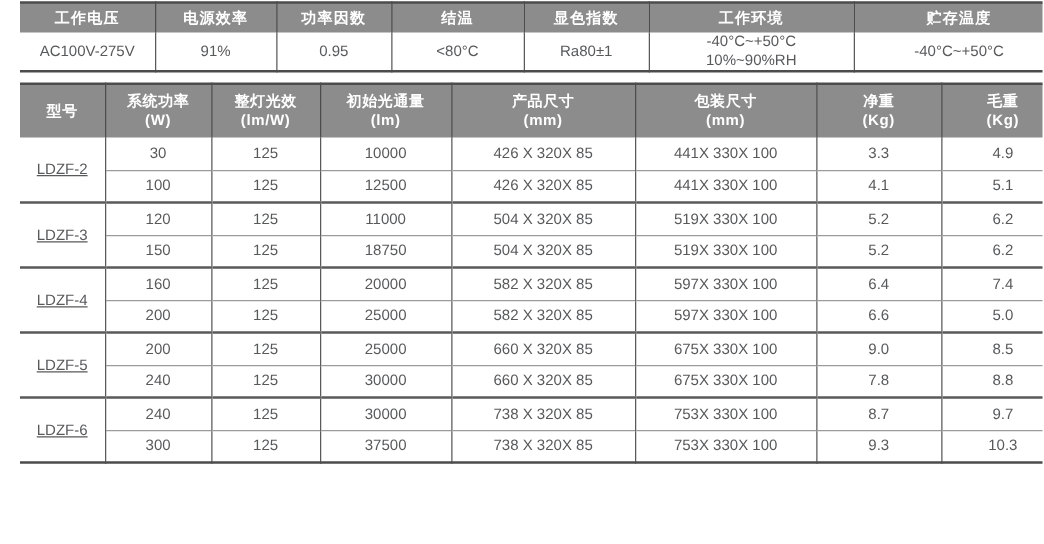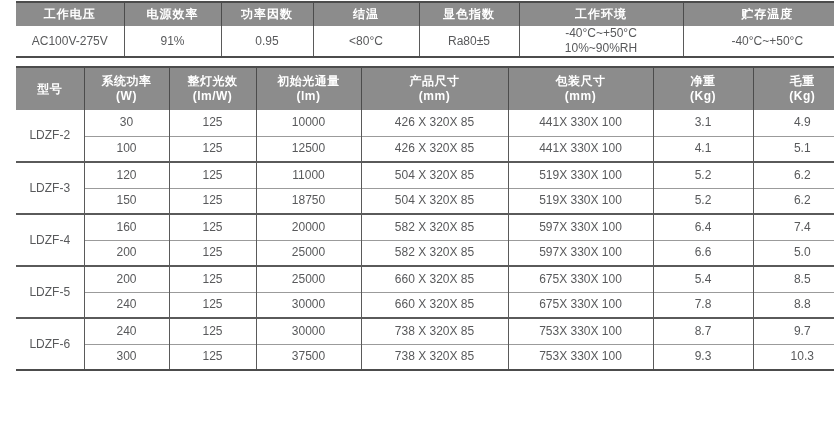--- a/index.html
+++ b/index.html
@@ -46,21 +46,21 @@
     border-left:1px solid var(--mid-border);
     border-right:1px solid var(--mid-border);
   }
   td:first-child{border-left:none;}
   td:last-child{border-right:none;}
   .spec td{height:31px;white-space:pre-line;}
   .main th{height:43px;letter-spacing:0.5px;}
   .main td{height:26px;}
   .main tr.sub-row > td{border-top:1px solid var(--light-border);}
   .main tr.group-start > td{border-top:2px solid var(--mid-border);}
-  .main td[rowspan]{border-top:none;}
+  .main td[rowspan]{border-top:none;text-decoration:underline;}
   .main tr.group-start td[rowspan]{border-top:2px solid var(--mid-border);}
   .col-unit{font-weight:bold;}
 </style>
 </head>
 <body>
 
 <div class="page">
 
   <table class="spec">
     <colgroup>
@@ -80,21 +80,21 @@
           <th>结温</th>
           <th>显色指数</th>
           <th>工作环境</th>
           <th>贮存温度</th>
         </tr>
         <tr>
           <td>AC100V-275V</td>
           <td>91%</td>
           <td>0.95</td>
           <td>&lt;80°C</td>
-          <td>Ra80±5</td>
+          <td>Ra80±1</td>
           <td>-40°C~+50°C
 10%~90%RH</td>
           <td>-40°C~+50°C</td>
         </tr>
       </tbody>
   </table>
 
   <table class="spec">
     <colgroup>
       <col style="width:108px">
@@ -156,21 +156,21 @@
         </tr>
       </thead>
     <tbody>
         <tr class="group-first">
           <td rowspan="2">LDZF-2</td>
           <td>30</td>
           <td>125</td>
           <td>10000</td>
           <td>426 X 320X 85</td>
           <td>441X 330X 100</td>
-          <td>3.1</td>
+          <td>3.3</td>
           <td>4.9</td>
         </tr>
         <tr class="sub-row">
           <td>100</td>
           <td>125</td>
           <td>12500</td>
           <td>426 X 320X 85</td>
           <td>441X 330X 100</td>
           <td>4.1</td>
           <td>5.1</td>
@@ -213,21 +213,21 @@
           <td>6.6</td>
           <td>5.0</td>
         </tr>
         <tr class="group-start">
           <td rowspan="2">LDZF-5</td>
           <td>200</td>
           <td>125</td>
           <td>25000</td>
           <td>660 X 320X 85</td>
           <td>675X 330X 100</td>
-          <td>5.4</td>
+          <td>9.0</td>
           <td>8.5</td>
         </tr>
         <tr class="sub-row">
           <td>240</td>
           <td>125</td>
           <td>30000</td>
           <td>660 X 320X 85</td>
           <td>675X 330X 100</td>
           <td>7.8</td>
           <td>8.8</td>

